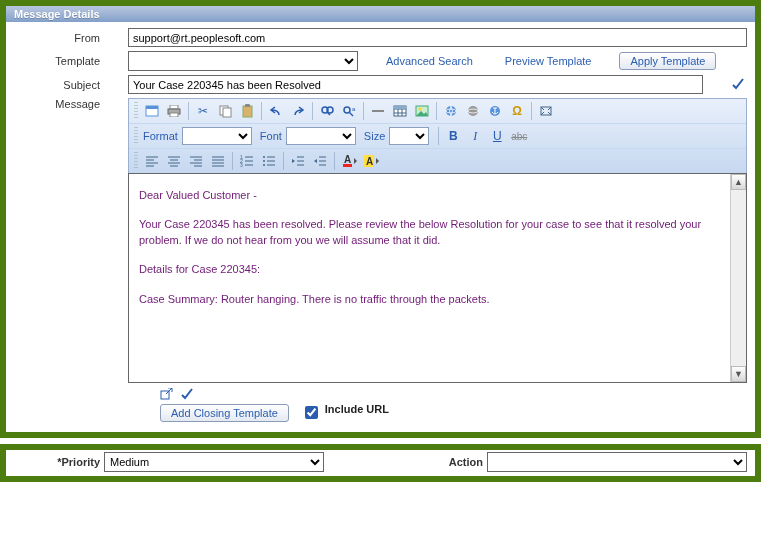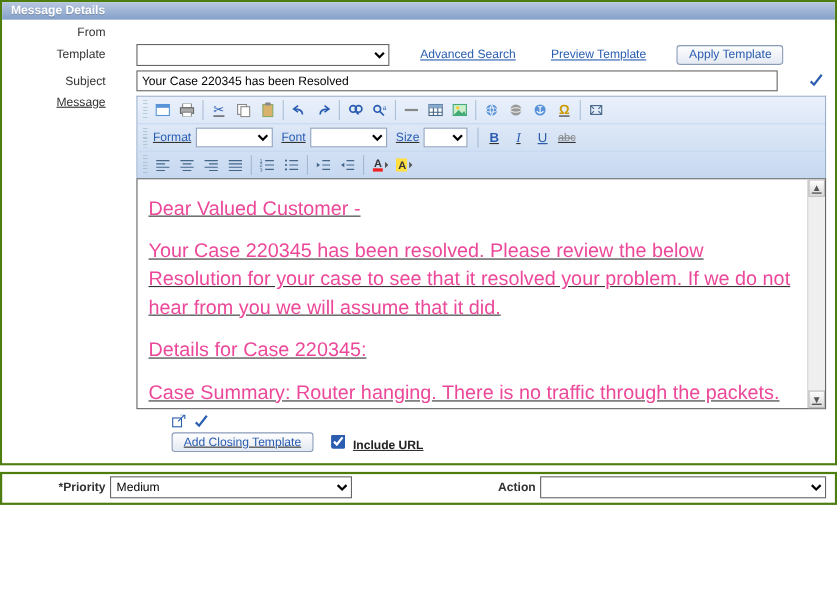--- a/index.html
+++ b/index.html
@@ -5,21 +5,21 @@
   * { box-sizing: border-box; }
   body {
     margin: 0;
     padding: 0;
     font-family: Arial, sans-serif;
     font-size: 11px;
     background: #fff;
     color: #333;
   }
   .panel {
-    border: 2px solid #4d7c0f;
+    border: 6px solid #4d7c0f;
     margin-bottom: 6px;
   }
   .panel-header {
     background: linear-gradient(to bottom, #b8c7e0 0%, #83a0c9 100%);
     color: #fff;
     font-weight: bold;
     padding: 2px 8px;
     font-size: 11px;
     text-shadow: 0 1px 0 rgba(0,0,0,0.2);
   }
@@ -47,21 +47,20 @@
   }
   .select-input {
     border: 1px solid #666;
     padding: 1px;
     font-size: 11px;
     height: 20px;
     background: #fff;
   }
   .link {
     color: #2a5db0;
-    text-decoration: underline;
     cursor: pointer;
     margin: 0 4px;
   }
   .btn {
     background: linear-gradient(to bottom, #fefefe 0%, #e4e9f2 100%);
     border: 1px solid #8a9bb8;
     border-radius: 3px;
     padding: 2px 10px;
     font-size: 11px;
     cursor: pointer;
@@ -123,24 +122,24 @@
   .tb-under { text-decoration: underline; }
   .tb-strike { text-decoration: line-through; color: #888; font-size: 10px;}
   .rte-body-wrap {
     display: flex;
     border: 1px solid #666;
     height: 210px;
   }
   .rte-body {
     flex: 1;
     padding: 14px 10px;
-    font-size: 18px;
+    font-size: 11px;
     line-height: 1.4;
     overflow: hidden;
-    color: #ec4899;
+    color: #701a75;
   }
   .rte-body p { margin: 0 0 14px 0; }
   .scrollbar {
     width: 16px;
     background: #efefef;
     display: flex;
     flex-direction: column;
     border-left: 1px solid #ccc;
   }
   .sb-btn {
@@ -162,42 +161,43 @@
     margin-top: 4px;
     padding-left: 32px;
   }
   .small-icon {
     color: #2a5db0;
     font-size: 12px;
     cursor: pointer;
   }
   .checkbox-wrap {
     display: flex;
-    align-items: flex-end;
+    align-items: flex-start;
     gap: 4px;
     font-weight: bold;
     color: #222;
     margin-left: 6px;
   }
   .checkbox-wrap input { accent-color: #2a5db0; }
   
   .wl-body { display: flex; gap: 14px; align-items: flex-end; padding: 2px 8px 4px 8px; }
   .wl-col { display: flex; align-items: center; }
-  .editor-row { align-items: flex-start; text-decoration: underline; }
+  .editor-row { align-items: flex-start; }
   svg { display: block; }
 </style>
 </head>
 <body>
 
 <div class="panel">
   <div class="panel-header">Message Details</div>
   <div class="panel-body">
 
     <div class="form-row">
       <div class="form-label">From</div>
+      <input type="text" class="text-input" value="support@rt.peoplesoft.com" style="">
     </div>
 
     <div class="form-row">
       <div class="form-label">Template</div>
       <select class="select-input" style="width:230px">
         <option></option>
       </select>
       <span class="link">Advanced Search</span>
       <span class="link">Preview Template</span>
       <button class="btn">Apply Template</button>

